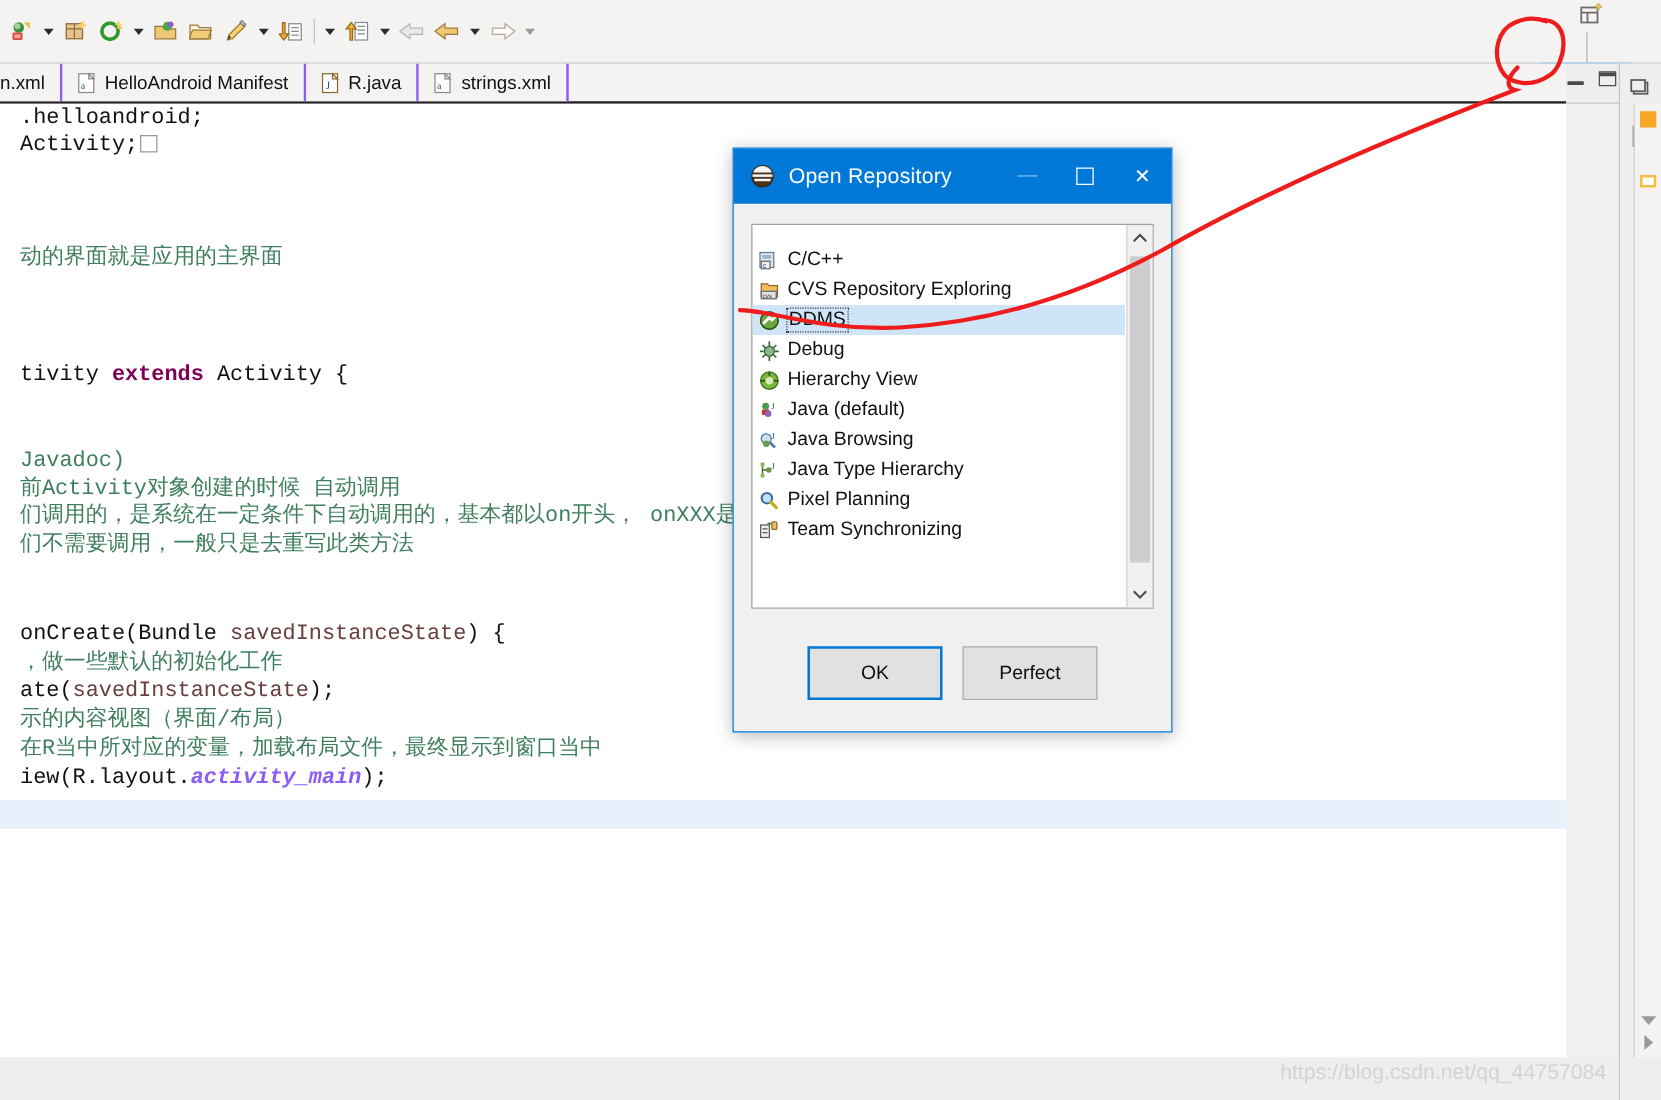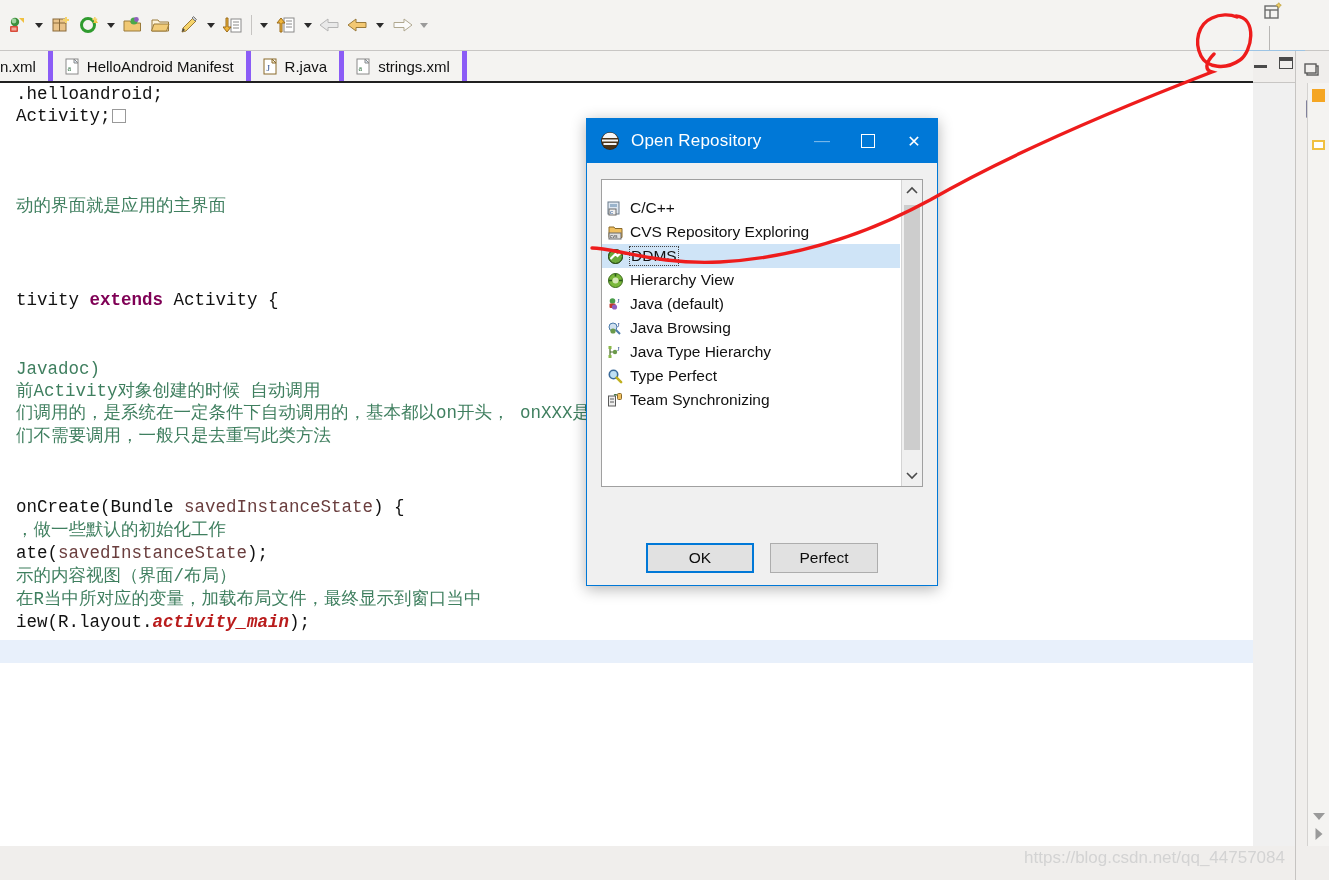--- a/index.html
+++ b/index.html
@@ -60,21 +60,21 @@
   
   .tabbar {
     position:absolute; left:0; top:51px; width:1253px; height:32px;
     background:#f4f3f1;
     border-bottom:2px solid #202020;
     display:flex; align-items:stretch;
   }
   .tab {
     display:flex; align-items:center; gap:7px;
     padding:0 12px; font-size:15px; color:#111;
-    border-right:5px solid #8b5cf6;
+    border-right:2px solid #8b5cf6;
     background:#f4f3f1;
   }
   .tab:first-child { padding-left:0; }
 
   .tabbar-right {
     position:absolute; left:1253px; top:51px; width:76px; height:32px;
     background:#f0eeec; border-bottom:1px solid #c8c6c4;
   }
 
   
@@ -100,21 +100,21 @@
   }
   .code {
     font-family:"Liberation Mono","DejaVu Sans Mono",monospace;
     font-size:17.5px; line-height:22.5px;
     white-space:pre; color:#111;
   }
   .ln { position:absolute; left:16px; white-space:pre; }
   .cm { color:#3f7f5f; }            
   .kw { color:#7f0055; font-weight:bold; }  
   .fld { color:#6a3e3e; }           
-  .blu { color:#b91c1c; font-style:italic; font-weight:bold; }
+  .blu { color:#8b5cf6; font-style:italic; font-weight:bold; }
   .hl-line {
     position:absolute; left:0; width:1253px; height:23px;
     background:#e8f0fb;
   }
 
   
   .edit-rail {
     position:absolute; right:0; top:83px; width:22px; height:763px;
     background:#f4f3f1; border-left:1px solid #d4d2d0;
   }
@@ -175,24 +175,23 @@
   }
   .lsb-arrow { height:21px; display:flex;align-items:center;justify-content:center;color:#5a5a5a;font-size:12px;}
   .lsb-track { position:absolute; top:21px; bottom:21px; left:0;right:0; }
   .lsb-thumb { position:absolute; left:2px; right:2px; top:4px; height:245px; background:#cdcdcd; }
 
   .dlg-btns {
     display:flex; justify-content:center; gap:16px;
     padding:30px 0 0 0;
   }
   .btn {
-    width:108px; height:30px; font-size:15.5px;
+    width:108px; height:43px; font-size:15.5px;
     background:#e1e1e1; border:1px solid #adadad; color:#0d0d0d;
     font-family:"Liberation Sans",sans-serif;
-    margin-top:26px;
   }
   .btn.primary { background:#e1e1e1; border:2px solid #0078d7; }
   svg { display:block; }
 
   
   .annot { position:absolute; left:0; top:0; width:1329px; height:880px; pointer-events:none; }
 </style>
 </head>
 <body>
 
@@ -432,20 +431,27 @@
             <div class="li sel">
               <svg width="17" height="17" viewBox="0 0 17 17">
                 <circle cx="8.5" cy="8.5" r="7" fill="#6aa83a" stroke="#3a6a1a"></circle>
                 <path d="M3.5 11 l5-5 l2 2 l3-3" fill="none" stroke="#fff" stroke-width="2.2"></path>
                 <circle cx="8.5" cy="8.5" r="7" fill="none" stroke="#2a4a1a" stroke-width="1"></circle>
               </svg>
               <span class="lbl">DDMS</span>
             </div>
             <div class="li">
               <svg width="17" height="17" viewBox="0 0 17 17">
+                <circle cx="8.5" cy="9" r="4" fill="#8ab88a" stroke="#3a6a3a"></circle>
+                <path d="M8.5 1 l0 4 M3 4 l3 3 M14 4 l-3 3 M1 9 l3 0 M13 9 l3 0 M3 14 l3-3 M14 14 l-3-3 M8.5 17 l0-4" stroke="#3a6a3a" stroke-width="1.4"></path>
+              </svg>
+              <span class="lbl">Debug</span>
+            </div>
+            <div class="li">
+              <svg width="17" height="17" viewBox="0 0 17 17">
                 <circle cx="8.5" cy="8.5" r="7" fill="#7ab83a" stroke="#3a6a1a"></circle>
                 <circle cx="8.5" cy="8.5" r="3" fill="#d8e8b8"></circle>
                 <path d="M8.5 1.5 l0 3 M1.5 8.5 l3.5 0 M12 8.5 l3.5 0" stroke="#2a5a1a" stroke-width="1.6"></path>
               </svg>
               <span class="lbl">Hierarchy View</span>
             </div>
             <div class="li">
               <svg width="17" height="17" viewBox="0 0 17 17">
                 <circle cx="5.5" cy="5" r="2.8" fill="#4a9c4a"></circle>
                 <rect x="2.5" y="7.5" width="6" height="4.5" rx="1" fill="#c0392b"></rect>
@@ -471,21 +477,21 @@
                 <circle cx="8" cy="8" r="2.2" fill="#6a9a4a"></circle>
                 <text x="10" y="7" font-size="7" fill="#2a4a8f" font-family="serif">J</text>
               </svg>
               <span class="lbl">Java Type Hierarchy</span>
             </div>
             <div class="li">
               <svg width="17" height="17" viewBox="0 0 17 17">
                 <circle cx="6.5" cy="6.5" r="4.2" fill="#bfe0f5" stroke="#3a6a9a" stroke-width="1.6"></circle>
                 <path d="M9.6 9.6 l4.5 4.5" stroke="#c0b020" stroke-width="2.6" stroke-linecap="round"></path>
               </svg>
-              <span class="lbl">Type Perfect</span>
+              <span class="lbl">Pixel Planning</span>
             </div>
             <div class="li">
               <svg width="17" height="17" viewBox="0 0 17 17">
                 <rect x="1.5" y="4" width="7" height="10" fill="#eee" stroke="#5a5a5a"></rect>
                 <line x1="3" y1="7" x2="7" y2="7" stroke="#5a5a5a"></line>
                 <line x1="3" y1="10" x2="7" y2="10" stroke="#5a5a5a"></line>
                 <path d="M7 3 a4 4 0 0 1 5 2" fill="none" stroke="#3a6a3a" stroke-width="1.4"></path>
                 <rect x="10.5" y="1.5" width="4" height="6" rx="1" fill="#f0c060" stroke="#8a6a2a"></rect>
               </svg>
               <span class="lbl">Team Synchronizing</span>

